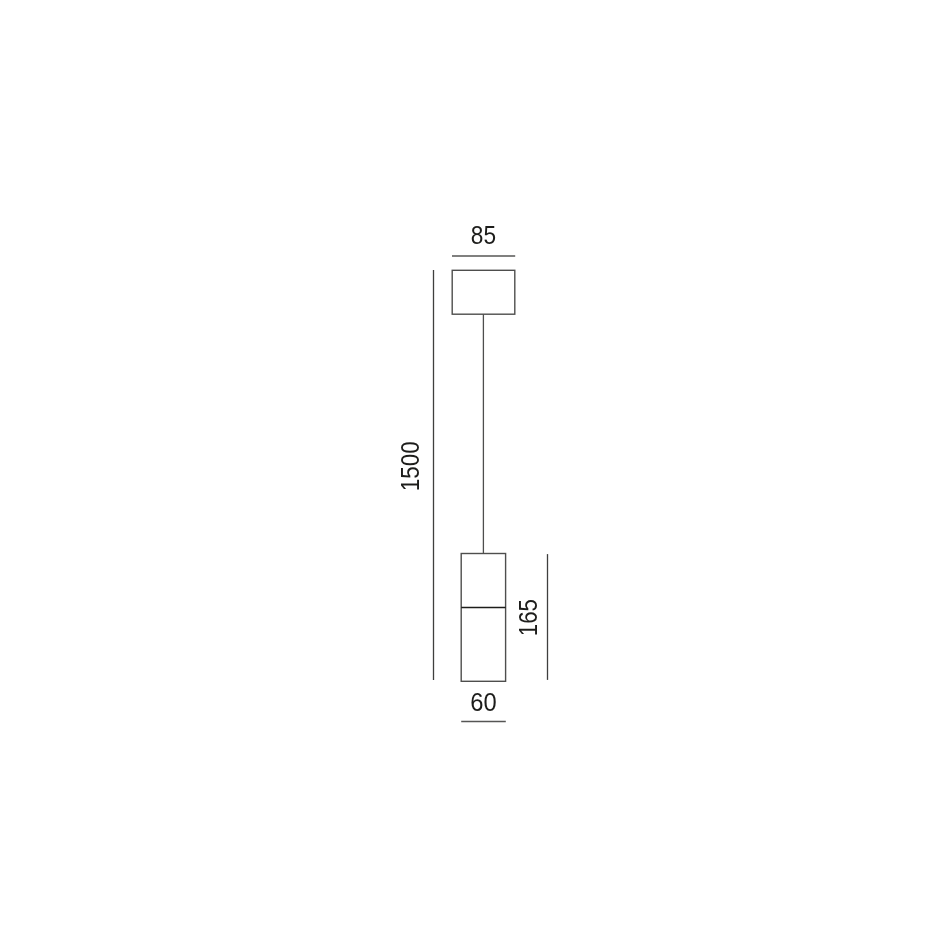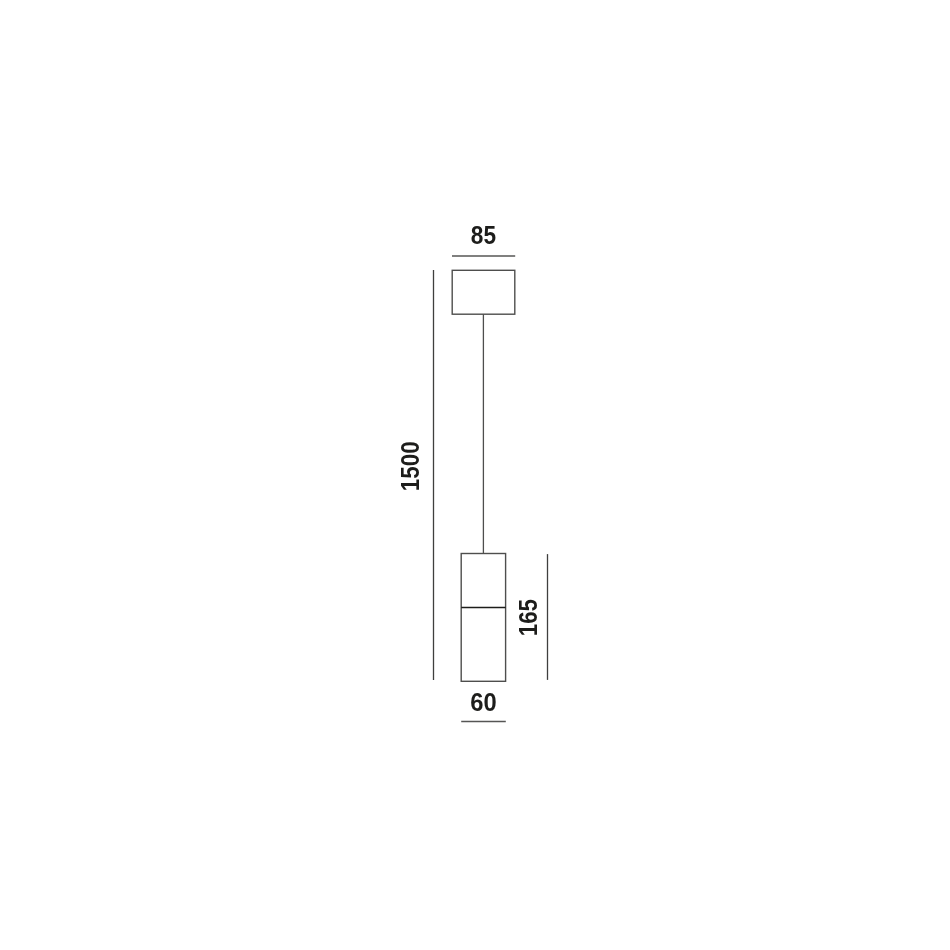--- a/index.html
+++ b/index.html
@@ -1,16 +1,16 @@
 <!DOCTYPE html>
 <html><head>
 <meta charset="utf-8">
 <style>
   html,body{margin:0;padding:0;background:#ffffff;}
-  .stage{width:950px;height:950px;position:relative;background:#ffffff;overflow:hidden;font-weight:bold;}
+  .stage{width:950px;height:950px;position:relative;background:#ffffff;overflow:hidden;}
   text{font-family:"Liberation Sans",sans-serif;fill:#1d1d1b;}
 </style>
 </head>
 <body>
 <div class="stage">
 <svg width="950" height="950" viewBox="0 0 950 950" xmlns="http://www.w3.org/2000/svg">
 
   <rect x="0" y="0" width="950" height="950" fill="#ffffff"></rect>
 
   <text x="483.4" y="243.6" font-size="25" text-anchor="middle" textLength="25.2" lengthAdjust="spacingAndGlyphs">85</text>

